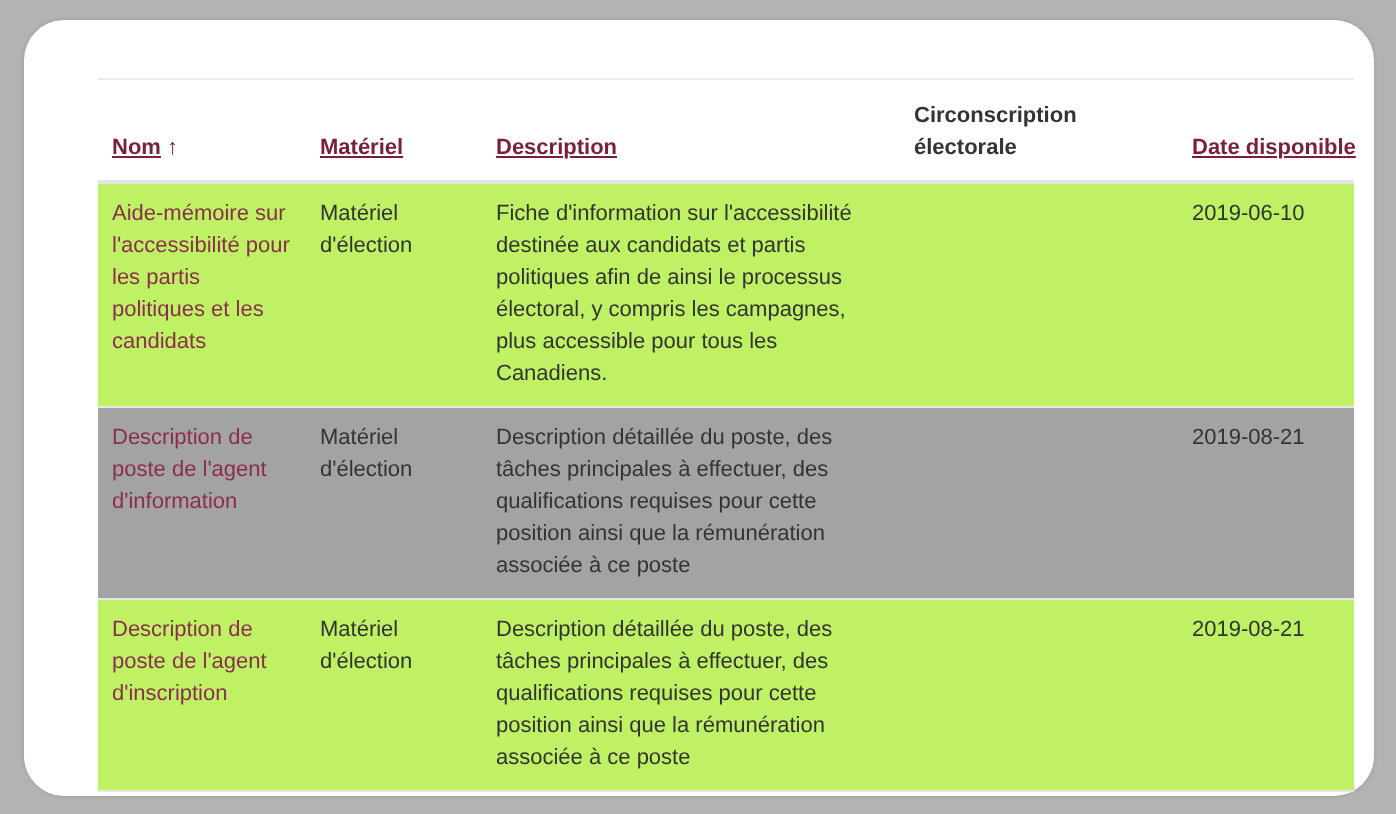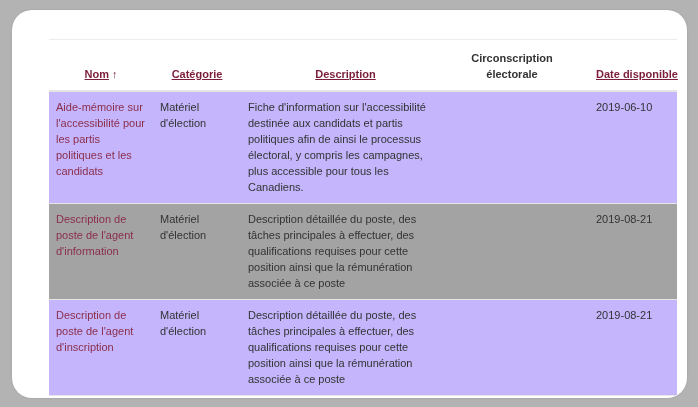--- a/index.html
+++ b/index.html
@@ -17,34 +17,34 @@
   .top-rule {
     position: absolute; left: 37px; top: 29px; width: 628px; height: 1px;
     background: #ececec;
   }
   table.docs {
     position: absolute; left: 37px; top: 30px; width: 628px;
     border-collapse: collapse; table-layout: fixed;
     font-size: 11px; color: #333333; line-height: 16px;
   }
   table.docs th {
-    text-align: center; vertical-align: bottom; font-weight: bold;
+    text-align: left; vertical-align: bottom; font-weight: bold;
     padding: 0 7px 8px 7px; height: 42px; color: #333333;
     border-bottom: 2px solid #e4e4e4;
   }
   table.docs th a {
     color: #7a1e3a; 
   }
   table.docs th .plain { color: #333; display: block; }
   .sort-icon { display: inline-block; font-size: 11px; margin-left: 3px; color: #7a1e3a; }
   table.docs td {
     vertical-align: top; padding: 7px 7px 8px 7px;
     border-bottom: 1px solid #e6e6e6;
   }
-  table.docs tr.odd td { background: #c4b5fd; }
+  table.docs tr.odd td { background: #bef264; }
   table.docs tr.even td { background: #a3a3a3; }
   td a.name-link { color: #8b2e4b; text-decoration: none; }
   col.c-nom { width: 104px; }
   col.c-cat { width: 88px; }
   col.c-desc { width: 209px; }
   col.c-circ { width: 139px; }
   col.c-date { width: 88px; }
 </style>
 </head>
 <body>
@@ -58,21 +58,21 @@
         <col class="c-desc">
         <col class="c-circ">
         <col class="c-date">
     </colgroup>
     <thead>
       <tr>
         <th>
           <a href="#"><span>Nom</span></a><span class="sort-icon">↑</span>
         </th>
         <th>
-          <a href="#">Catégorie</a>
+          <a href="#">Matériel</a>
         </th>
         <th>
           <a href="#">Description</a>
         </th>
         <th style="padding-bottom:8px;">
           <span class="plain" style="width:110px;">Circonscription électorale</span>
         </th>
         <th style="white-space:nowrap;">
           <a href="#">Date disponible</a>
         </th>

